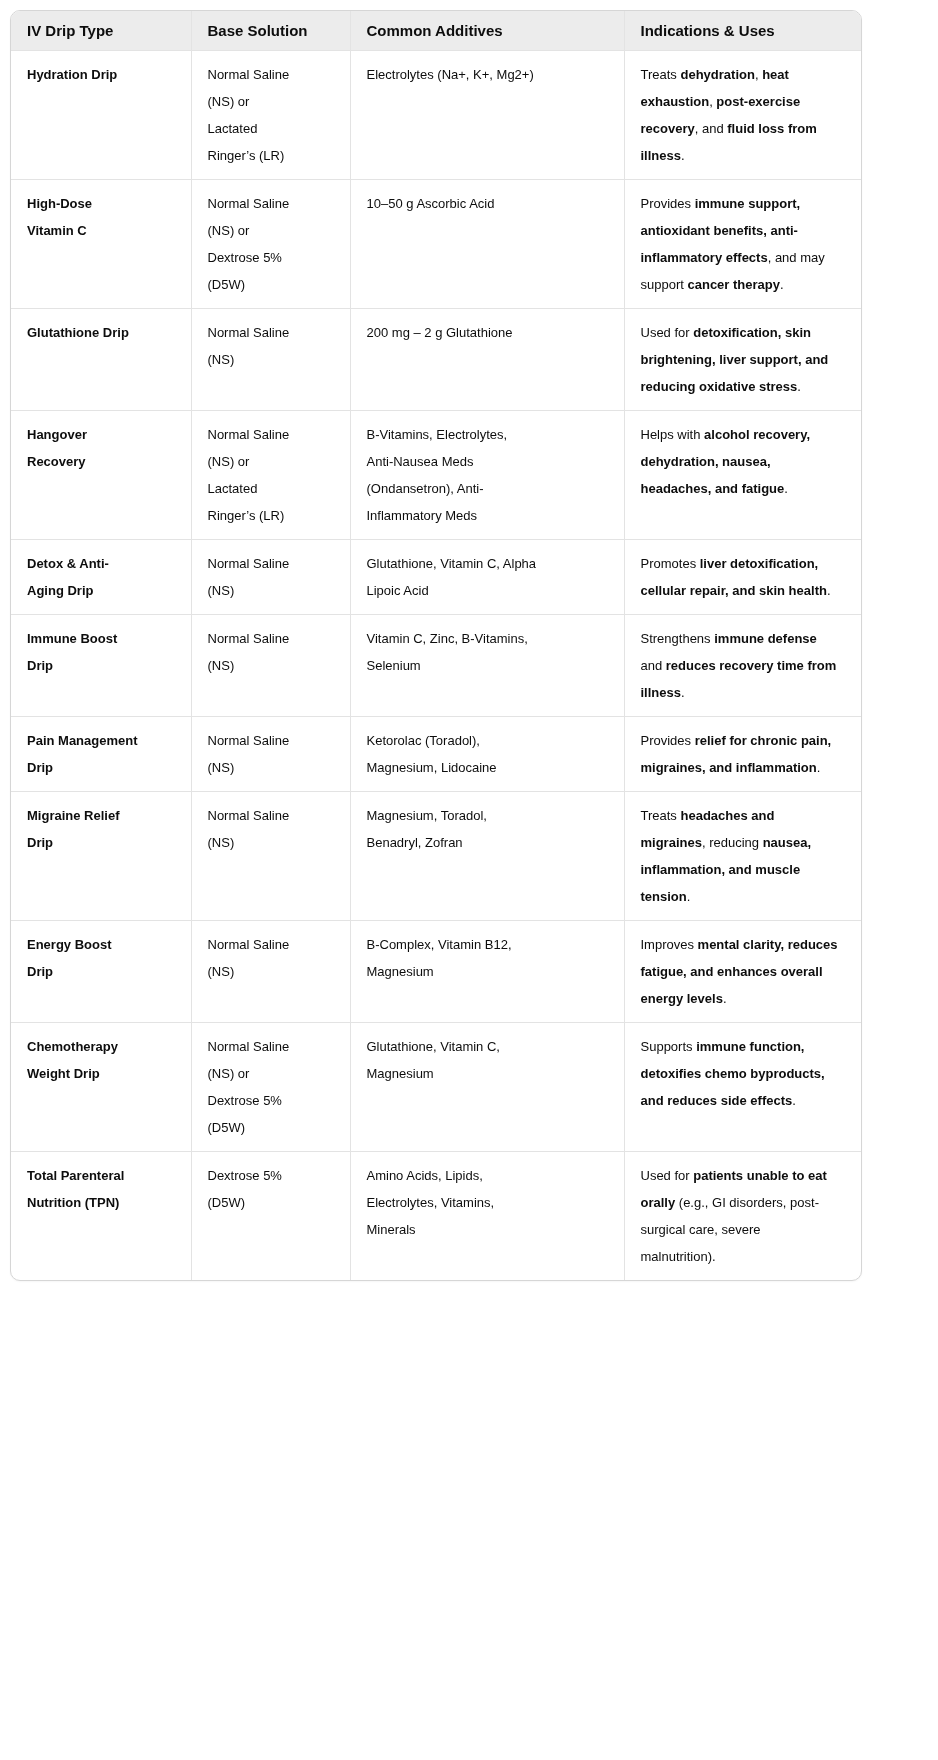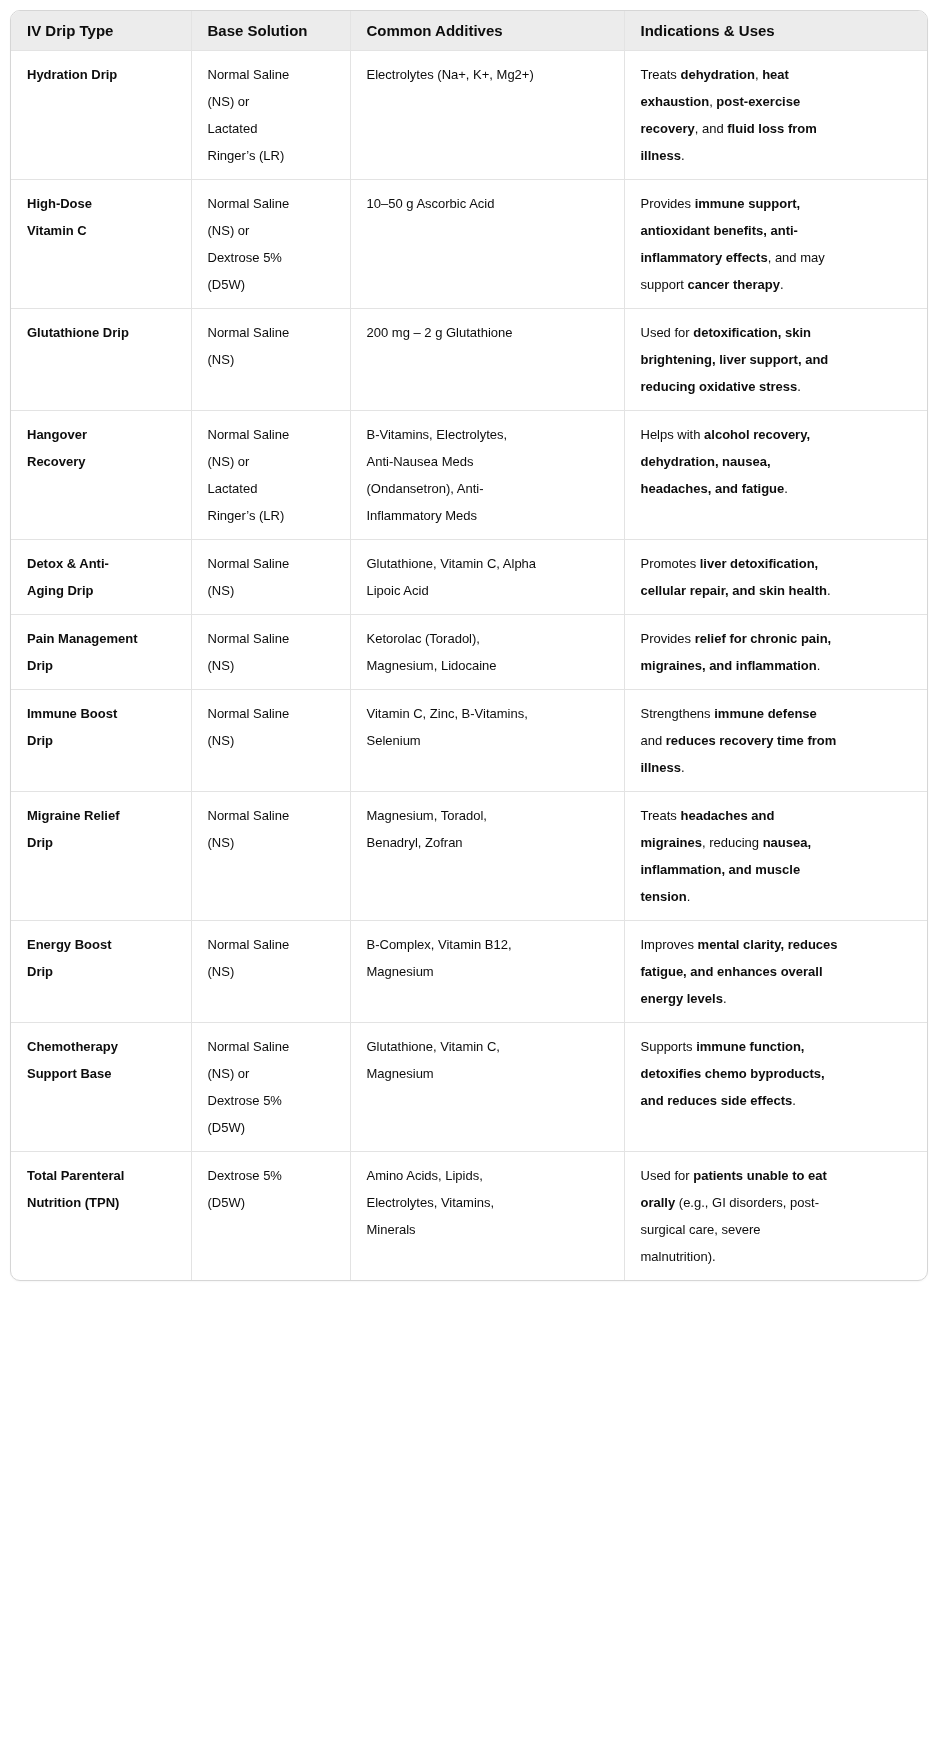--- a/index.html
+++ b/index.html
@@ -11,21 +11,21 @@
   }
   *{box-sizing:border-box;}
   html,body{margin:0;padding:0;background:var(--bg);}
   body{
     font-family:"Liberation Sans", sans-serif;
     color:var(--text);
     width:938px;
   }
   .table-wrap{
     margin:10px;
-    width:918px;
+    width:852px;
     border:1px solid var(--border);
     border-radius:10px;
     overflow:hidden;
     background:var(--bg);
     box-shadow:0 1px 2px rgba(0,0,0,0.04);
   }
   table{
     border-collapse:collapse;
     table-layout:fixed;
     width:100%;
@@ -132,39 +132,39 @@
           <td class="drip-type">Detox &amp; Anti-
 Aging Drip</td>
           <td>Normal Saline
 (NS)</td>
           <td>Glutathione, Vitamin C, Alpha
 Lipoic Acid</td>
           <td>Promotes <strong>liver detoxification,
 cellular repair, and skin health</strong>.</td>
         </tr>
         <tr>
-          <td class="drip-type">Pain Management
-Drip</td>
-          <td>Normal Saline
-(NS)</td>
-          <td>Ketorolac (Toradol),
-Magnesium, Lidocaine</td>
-          <td>Provides <strong>relief for chronic pain,
-migraines, and inflammation</strong>.</td>
-        </tr>
-        <tr>
           <td class="drip-type">Immune Boost
 Drip</td>
           <td>Normal Saline
 (NS)</td>
           <td>Vitamin C, Zinc, B-Vitamins,
 Selenium</td>
           <td>Strengthens <strong>immune defense</strong>
 and <strong>reduces recovery time from
 illness</strong>.</td>
+        </tr>
+        <tr>
+          <td class="drip-type">Pain Management
+Drip</td>
+          <td>Normal Saline
+(NS)</td>
+          <td>Ketorolac (Toradol),
+Magnesium, Lidocaine</td>
+          <td>Provides <strong>relief for chronic pain,
+migraines, and inflammation</strong>.</td>
         </tr>
         <tr>
           <td class="drip-type">Migraine Relief
 Drip</td>
           <td>Normal Saline
 (NS)</td>
           <td>Magnesium, Toradol,
 Benadryl, Zofran</td>
           <td>Treats <strong>headaches and
 migraines</strong>, reducing <strong>nausea,
@@ -177,21 +177,21 @@
           <td>Normal Saline
 (NS)</td>
           <td>B-Complex, Vitamin B12,
 Magnesium</td>
           <td>Improves <strong>mental clarity, reduces
 fatigue, and enhances overall
 energy levels</strong>.</td>
         </tr>
         <tr>
           <td class="drip-type">Chemotherapy
-Support Base</td>
+Weight Drip</td>
           <td>Normal Saline
 (NS) or
 Dextrose 5%
 (D5W)</td>
           <td>Glutathione, Vitamin C,
 Magnesium</td>
           <td>Supports <strong>immune function,
 detoxifies chemo byproducts,
 and reduces side effects</strong>.</td>
         </tr>

